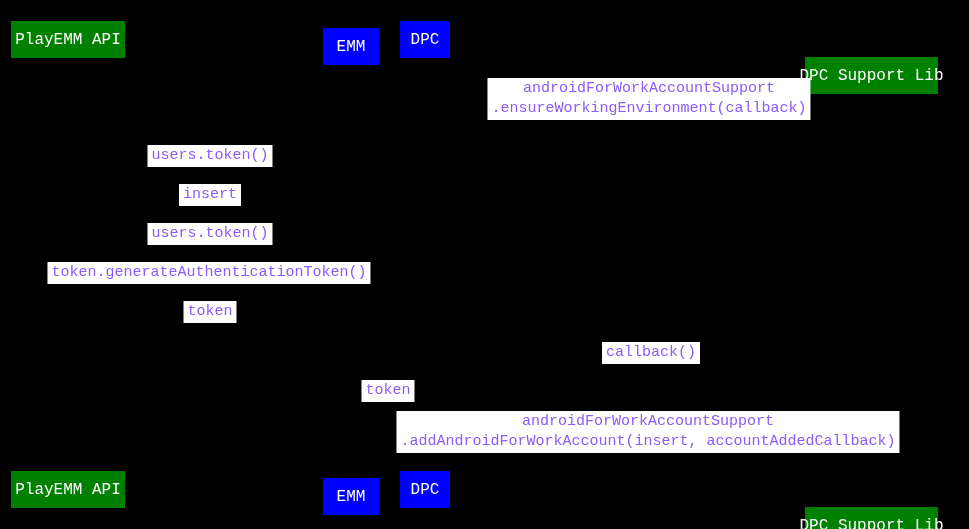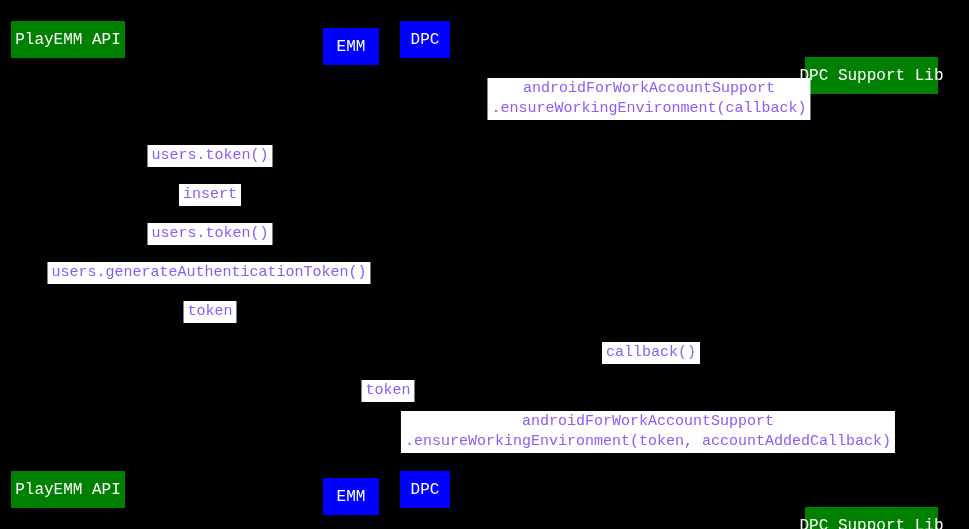--- a/index.html
+++ b/index.html
@@ -69,38 +69,38 @@
 
   <div class="msg" style="left:210px; top:170px;">
     <div>insert</div>
   </div>
 
   <div class="msg" style="left:210px; top:209px;">
     <div>users.token()</div>
   </div>
 
   <div class="msg" style="left:209px; top:248px;">
-    <div>users.generateAuthenticationToken()</div>
+    <div>token.generateAuthenticationToken()</div>
   </div>
 
   <div class="msg" style="left:210px; top:287px;">
     <div>token</div>
   </div>
 
   <div class="msg" style="left:651px; top:328px;">
     <div>callback()</div>
   </div>
 
   <div class="msg" style="left:388px; top:366px;">
     <div>token</div>
   </div>
 
   <div class="msg" style="left:648px; top:397px;">
     <div>androidForWorkAccountSupport</div>
-    <div>.ensureWorkingEnvironment(token, accountAddedCallback)</div>
+    <div>.addAndroidForWorkAccount(insert, accountAddedCallback)</div>
   </div>
 
   <div class="actor row-bottom pos-playemm" style="background: rgb(0, 128, 0);">
     <span>PlayEMM API</span>
   </div>
   <div class="actor row-bottom pos-emm" style="background: rgb(0, 0, 255);">
     <span>EMM</span>
   </div>
   <div class="actor row-bottom pos-dpc" style="background: rgb(0, 0, 255);">
     <span>DPC</span>

